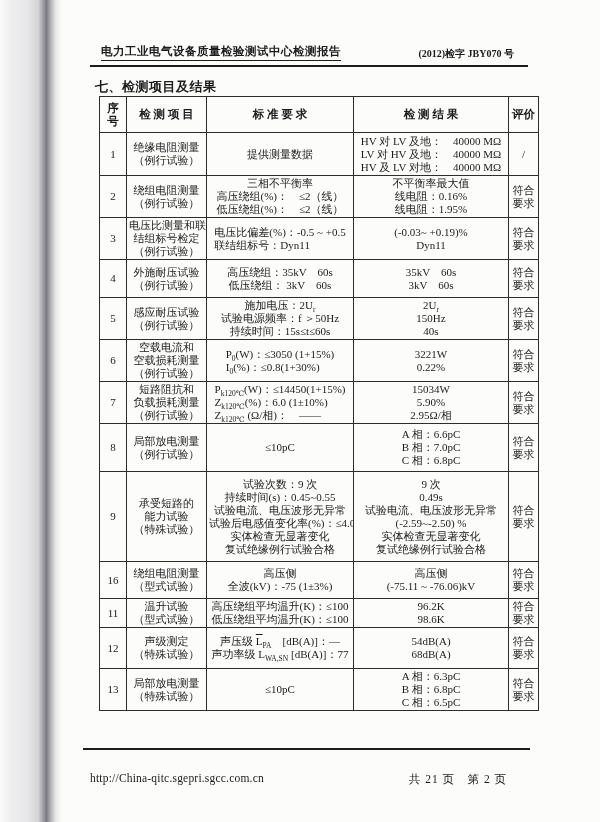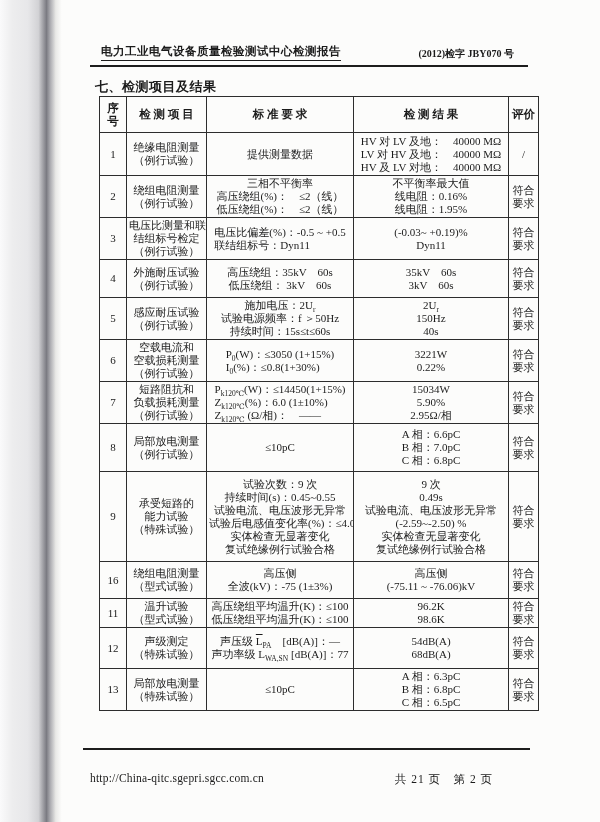--- a/index.html
+++ b/index.html
@@ -67,21 +67,21 @@
   tbody tr:nth-child(11){height:24px;}
   tbody tr:nth-child(12){height:41px;}
   tbody tr:nth-child(13){height:40px;}
 
   .doc-footer{
     position:absolute;left:83px;top:748px;width:447px;
     border-top:2.5px solid #1d1d1d;padding-top:22px;
     display:flex;justify-content:space-between;font-size:11.5px;
   }
   .footer-url{margin-left:7px;letter-spacing:.2px;}
-  .footer-page{margin-right:37px;letter-spacing:1px;}
+  .footer-page{margin-right:23px;letter-spacing:1px;}
 </style>
 </head>
 <body>
 
 <div class="page-edge"></div>
 
 <div class="doc">
 
   <div class="report-header">
     <span class="report-title">电力工业电气设备质量检验测试中心检测报告</span>

